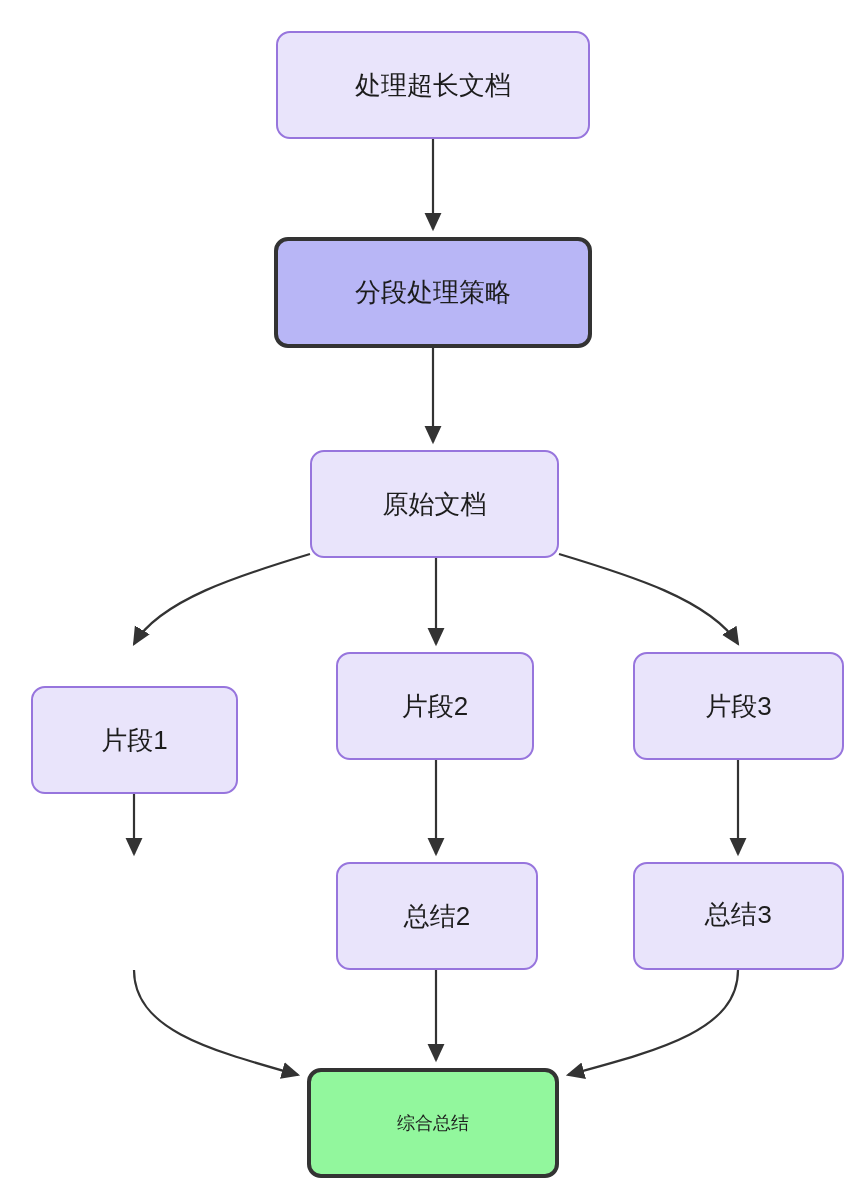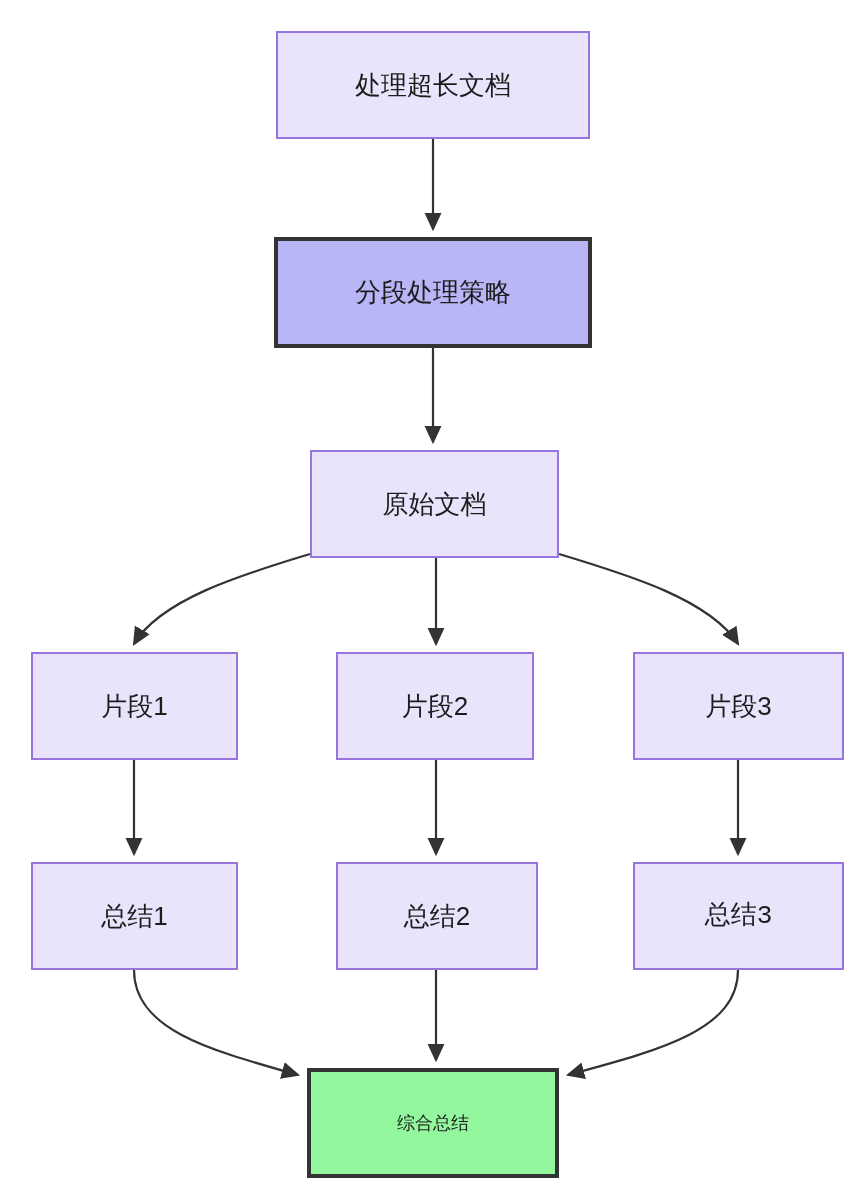--- a/index.html
+++ b/index.html
@@ -26,20 +26,21 @@
   .node {
     position: absolute;
     box-sizing: border-box;
     display: flex;
     align-items: center;
     justify-content: center;
     text-align: center;
     color: #1c1c1c;
     line-height: 1.25;
     z-index: 2;
+    border-radius: 14px;
   }
   .node-standard {
     background: #e9e4fb;
     border: 2px solid #9775dd;
     font-size: 26px;
   }
   .node-highlight {
     background: #b8b6f6;
     border: 4px solid #333333;
     font-size: 26px;
@@ -90,35 +91,32 @@
   </div>
 
   <div class="node node-highlight" style="left:274px; top:237px; width:318px; height:111px;">
     <span class="node-label">分段处理策略</span>
   </div>
 
   <div class="node node-standard" style="left:310px; top:450px; width:249px; height:108px;">
     <span class="node-label">原始文档</span>
   </div>
 
-  <div class="node node-standard" style="left:31px; top:652px; width:207px; height:108px;">
+  <div class="node node-standard" style="left:31px; top:686px; width:207px; height:108px;">
     <span class="node-label">片段1</span>
   </div>
 
   <div class="node node-standard" style="left:336px; top:652px; width:198px; height:108px;">
     <span class="node-label">片段2</span>
   </div>
 
   <div class="node node-standard" style="left:633px; top:652px; width:211px; height:108px;text-align:center;">
     <span class="node-label">片段3</span>
   </div>
 
-  <div class="node node-standard" style="left:31px; top:862px; width:207px; height:108px;">
-    <span class="node-label">总结1</span>
-  </div>
 
   <div class="node node-standard" style="left:336px; top:862px; width:202px; height:108px;">
     <span class="node-label">总结2</span>
   </div>
 
   <div class="node node-standard" style="left:633px; top:862px; width:211px; height:108px;font-family:Liberation Mono, monospace;">
     <span class="node-label">总结3</span>
   </div>
 
   <div class="node node-success" style="left:307px; top:1068px; width:252px; height:110px;">

